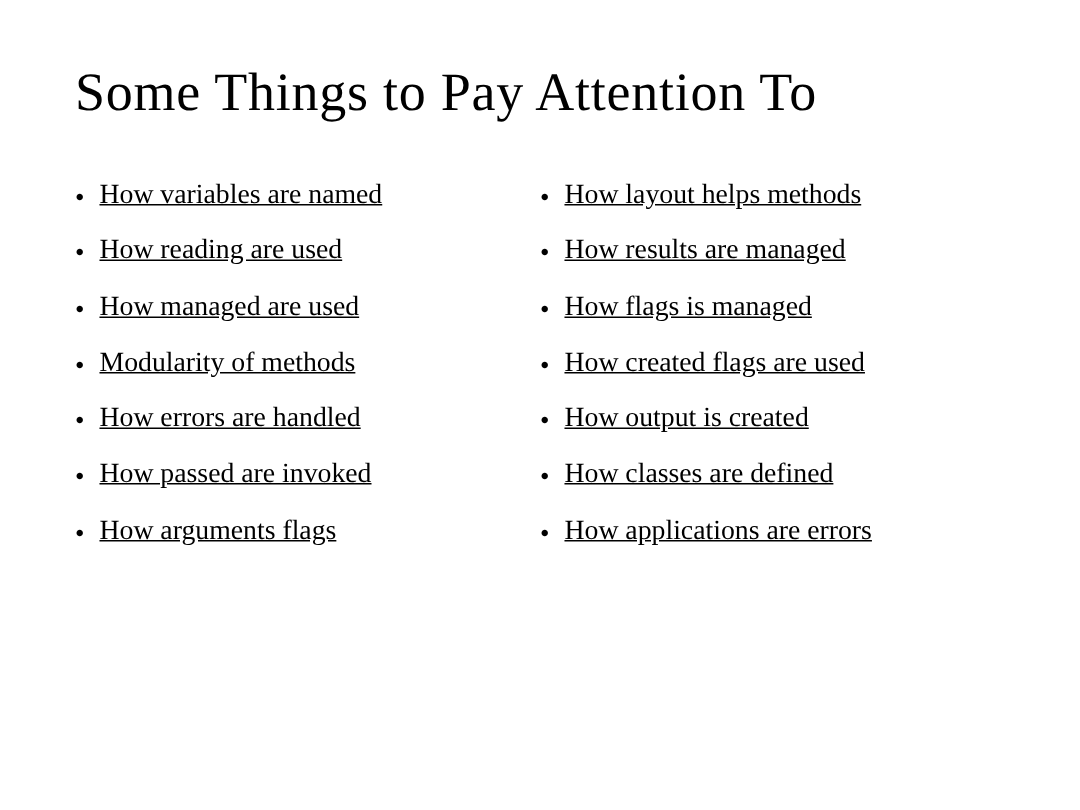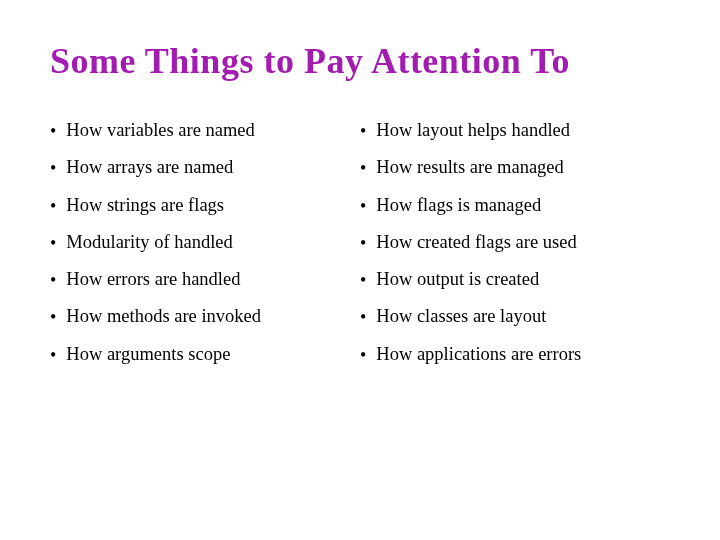--- a/index.html
+++ b/index.html
@@ -19,23 +19,23 @@
     .slide {
       width: 720px;
       height: 540px;
       padding: 40px 50px 30px 50px;
       display: flex;
       flex-direction: column;
     }
 
     .title {
       font-size: 36px;
-      font-weight: bold;
+      font-weight: normal;
       margin-bottom: 36px;
-      color: #a21caf;
+      color: #000000;
       letter-spacing: 0.5px;
     }
 
     .content {
       display: flex;
       flex-direction: row;
       gap: 0;
       flex: 1;
     }
 
@@ -58,82 +58,83 @@
 
     .bullet {
       margin-right: 10px;
       margin-top: 1px;
       flex-shrink: 0;
       font-size: 18px;
     }
 
     .bullet-text {
       flex: 1;
+      text-decoration: underline;
     }
   </style>
 </head>
 <body>
 
 <div class="slide">
   <h1 class="title">Some Things to Pay Attention To</h1>
   <div class="content">
     <div class="column" id="left-col">
         <div class="bullet-item">
           <span class="bullet">•</span>
           <span class="bullet-text">How variables are named</span>
         </div>
         <div class="bullet-item">
           <span class="bullet">•</span>
-          <span class="bullet-text">How arrays are named</span>
+          <span class="bullet-text">How reading are used</span>
         </div>
         <div class="bullet-item">
           <span class="bullet">•</span>
-          <span class="bullet-text">How strings are flags</span>
+          <span class="bullet-text">How managed are used</span>
         </div>
         <div class="bullet-item">
           <span class="bullet">•</span>
-          <span class="bullet-text">Modularity of handled</span>
+          <span class="bullet-text">Modularity of methods</span>
         </div>
         <div class="bullet-item">
           <span class="bullet">•</span>
           <span class="bullet-text">How errors are handled</span>
         </div>
         <div class="bullet-item">
           <span class="bullet">•</span>
-          <span class="bullet-text">How methods are invoked</span>
+          <span class="bullet-text">How passed are invoked</span>
         </div>
         <div class="bullet-item">
           <span class="bullet">•</span>
-          <span class="bullet-text">How arguments scope</span>
+          <span class="bullet-text">How arguments flags</span>
         </div>
       </div>
     <div class="column" id="right-col">
         <div class="bullet-item">
           <span class="bullet">•</span>
-          <span class="bullet-text">How layout helps handled</span>
+          <span class="bullet-text">How layout helps methods</span>
         </div>
         <div class="bullet-item">
           <span class="bullet">•</span>
           <span class="bullet-text">How results are managed</span>
         </div>
         <div class="bullet-item">
           <span class="bullet">•</span>
           <span class="bullet-text">How flags is managed</span>
         </div>
         <div class="bullet-item">
           <span class="bullet">•</span>
           <span class="bullet-text">How created flags are used</span>
         </div>
         <div class="bullet-item">
           <span class="bullet">•</span>
           <span class="bullet-text">How output is created</span>
         </div>
         <div class="bullet-item">
           <span class="bullet">•</span>
-          <span class="bullet-text">How classes are layout</span>
+          <span class="bullet-text">How classes are defined</span>
         </div>
         <div class="bullet-item">
           <span class="bullet">•</span>
           <span class="bullet-text">How applications are errors</span>
         </div>
       </div>
   </div>
 </div>
 
 </body></html>

